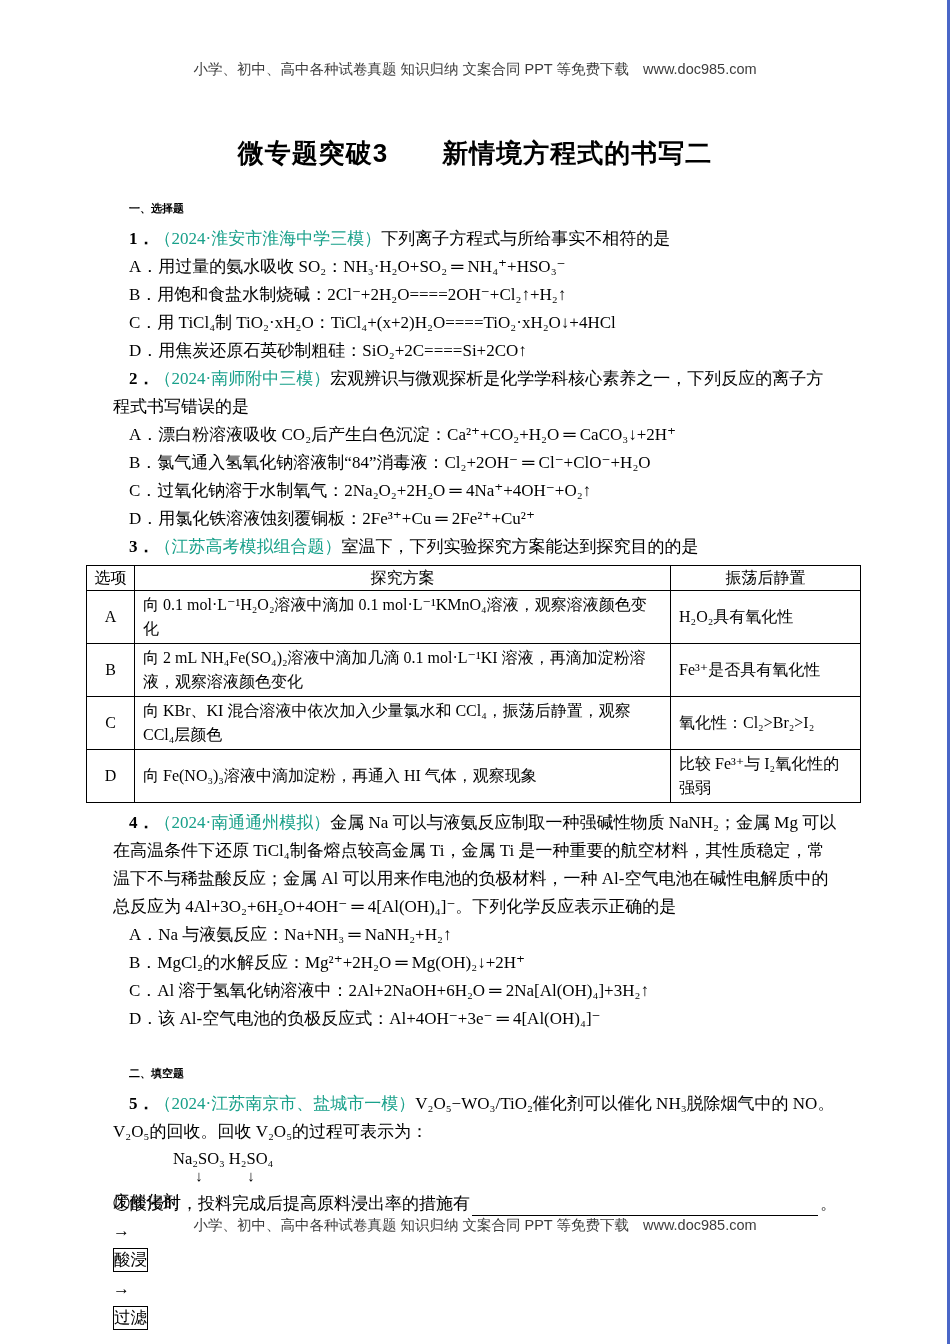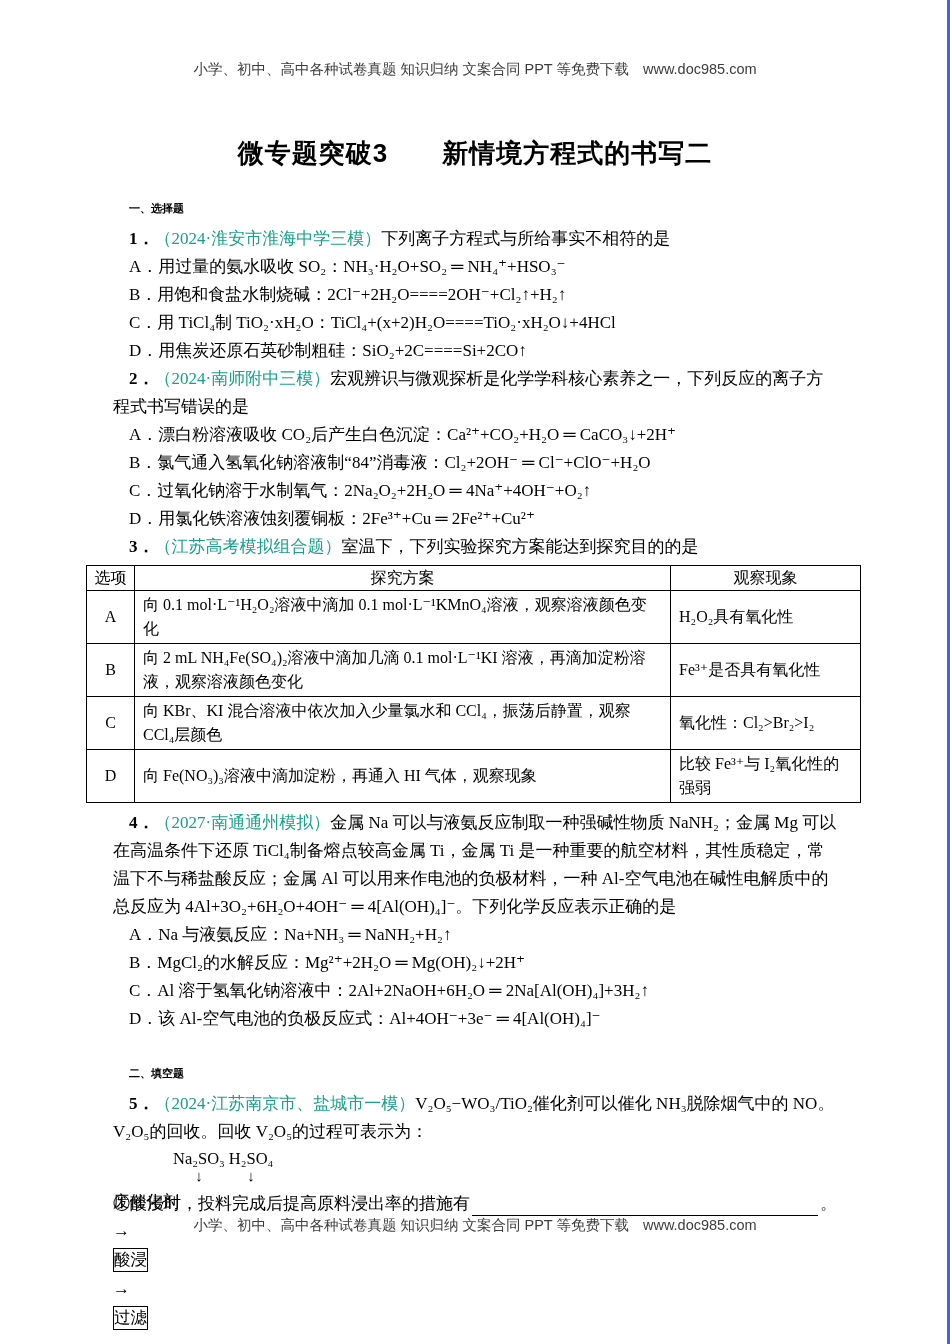--- a/index.html
+++ b/index.html
@@ -85,21 +85,21 @@
   <table class="qtable">
     <colgroup>
         <col class="c-opt">
         <col class="c-plan">
         <col class="c-goal">
       </colgroup>
     <tbody>
         <tr>
       <th>选项</th>
       <th>探究方案</th>
-      <th>观察现象</th>
+      <th>振荡后静置</th>
     </tr>
     <tr>
       <td class="c1">A</td>
       <td class="c2">向 0.1 mol·L⁻¹H₂O₂溶液中滴加 0.1 mol·L⁻¹KMnO₄溶液，观察溶液颜色变化</td>
       <td class="c3">H₂O₂具有氧化性</td>
     </tr>
     <tr>
       <td class="c1">B</td>
       <td class="c2">向 2 mL NH₄Fe(SO₄)₂溶液中滴加几滴 0.1 mol·L⁻¹KI 溶液，再滴加淀粉溶液，观察溶液颜色变化</td>
       <td class="c3">Fe³⁺是否具有氧化性</td>
@@ -110,21 +110,21 @@
       <td class="c3">氧化性：Cl₂&gt;Br₂&gt;I₂</td>
     </tr>
     <tr>
       <td class="c1">D</td>
       <td class="c2">向 Fe(NO₃)₃溶液中滴加淀粉，再通入 HI 气体，观察现象</td>
       <td class="c3">比较 Fe³⁺与 I₂氧化性的强弱</td>
     </tr>
   </tbody>
     </table>
 
-  <p class="stem"><span class="qnum">4．</span><span class="cite">（2027·南通通州模拟）</span><span>金属 Na 可以与液氨反应制取一种强碱性物质 NaNH₂；金属 Mg 可以在高温条件下还原 TiCl₄制备熔点较高金属 Ti，金属 Ti 是一种重要的航空材料，其性质稳定，常温下不与稀盐酸反应；金属 Al 可以用来作电池的负极材料，一种 Al-空气电池在碱性电解质中的总反应为 4Al+3O₂+6H₂O+4OH⁻ ═ 4[Al(OH)₄]⁻。下列化学反应表示正确的是</span></p>
+  <p class="stem"><span class="qnum">4．</span><span class="cite">（2024·南通通州模拟）</span><span>金属 Na 可以与液氨反应制取一种强碱性物质 NaNH₂；金属 Mg 可以在高温条件下还原 TiCl₄制备熔点较高金属 Ti，金属 Ti 是一种重要的航空材料，其性质稳定，常温下不与稀盐酸反应；金属 Al 可以用来作电池的负极材料，一种 Al-空气电池在碱性电解质中的总反应为 4Al+3O₂+6H₂O+4OH⁻ ═ 4[Al(OH)₄]⁻。下列化学反应表示正确的是</span></p>
   <p class="opt">A．Na 与液氨反应：Na+NH₃ ═ NaNH₂+H₂↑</p>
   <p class="opt">B．MgCl₂的水解反应：Mg²⁺+2H₂O ═ Mg(OH)₂↓+2H⁺</p>
   <p class="opt">C．Al 溶于氢氧化钠溶液中：2Al+2NaOH+6H₂O ═ 2Na[Al(OH)₄]+3H₂↑</p>
   <p class="opt">D．该 Al-空气电池的负极反应式：Al+4OH⁻+3e⁻ ═ 4[Al(OH)₄]⁻</p>
 
   <h2 class="section">二、填空题</h2>
 
   <p class="stem"><span class="qnum">5．</span><span class="cite">（2024·江苏南京市、盐城市一模）</span><span>V₂O₅−WO₃/TiO₂催化剂可以催化 NH₃脱除烟气中的 NO。V₂O₅的回收。回收 V₂O₅的过程可表示为：</span></p>
 
   <div class="diagram">

